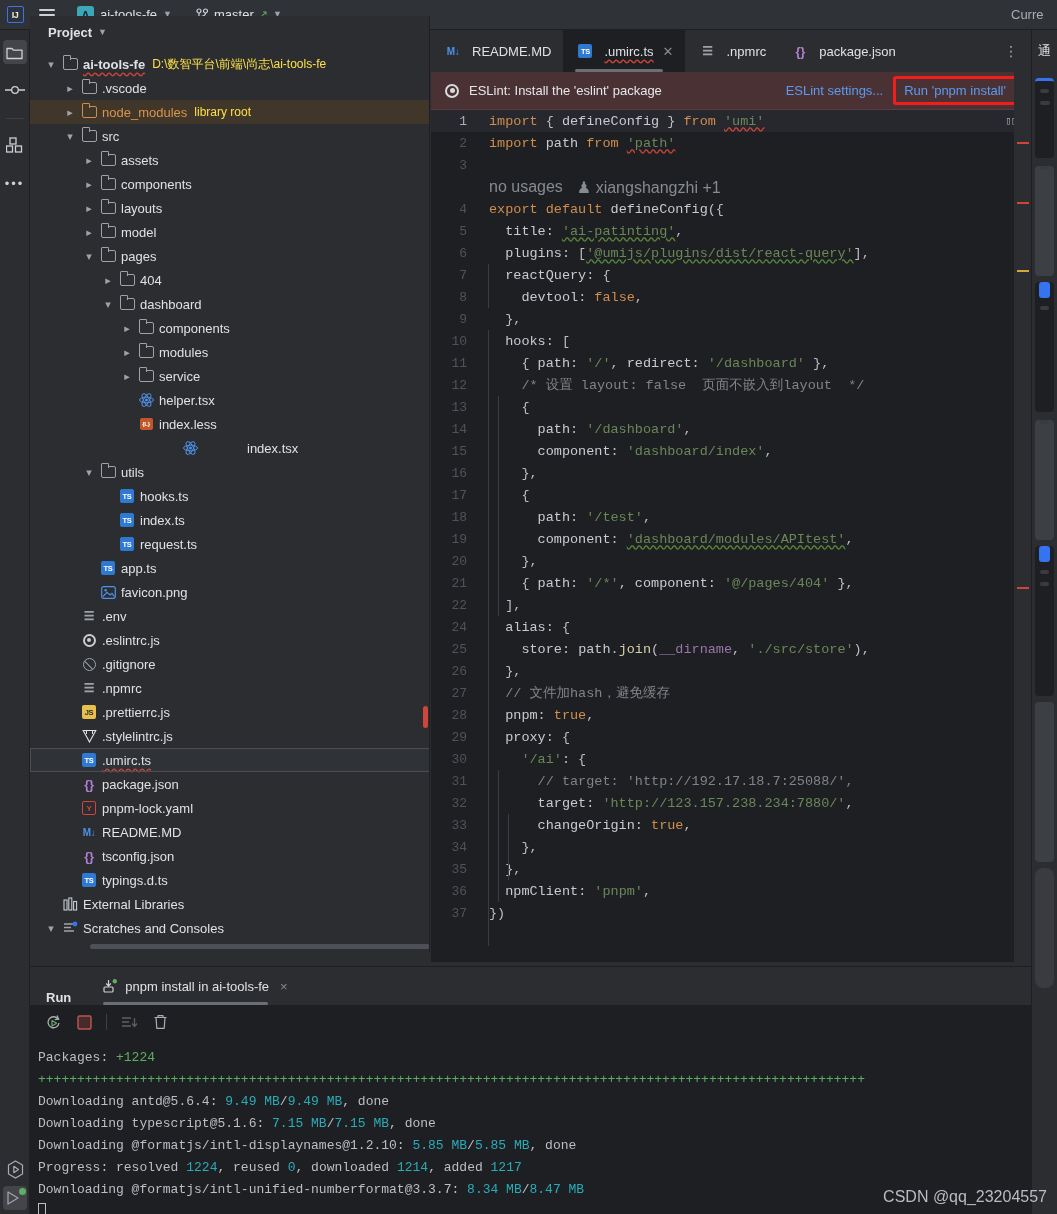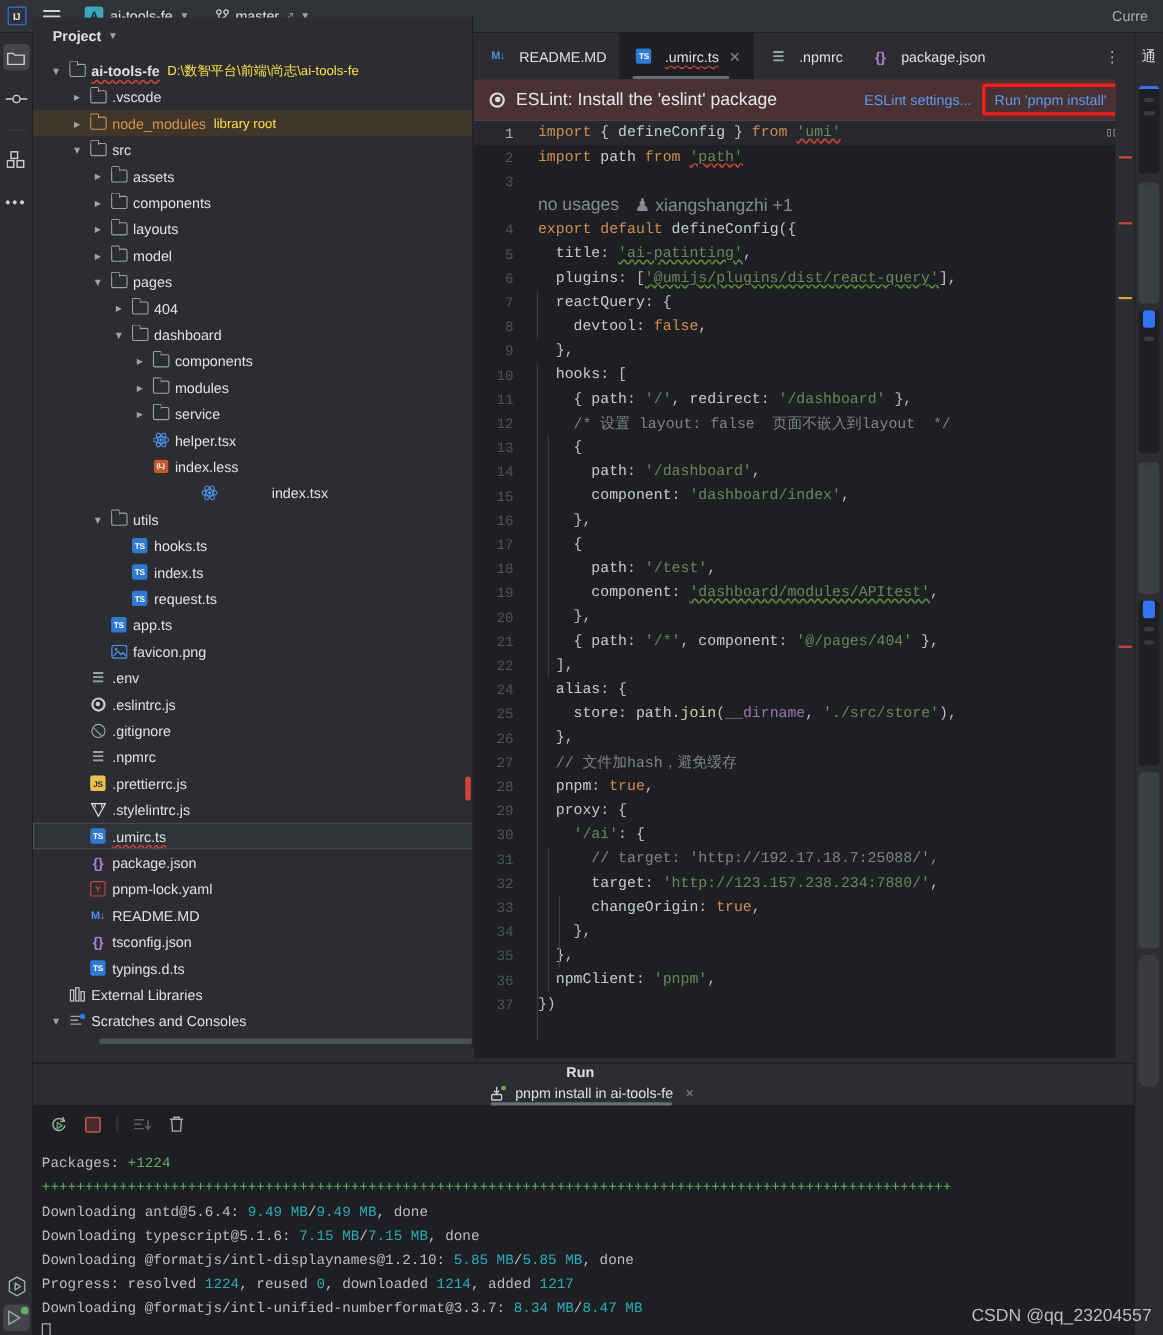--- a/index.html
+++ b/index.html
@@ -129,21 +129,21 @@
     display:flex;align-items:center;height:42px;}
   .tab-label.wavy{text-decoration:underline;text-decoration-color:#d0453b;
     text-decoration-style:wavy;text-underline-offset:3px;}
 
   
   .notif{height:38px;background:#4a3234;display:flex;align-items:center;padding:0 14px;
     gap:10px;position:relative;border-bottom:1px solid #5a3c3e;}
   .notif-icon{width:14px;height:14px;border-radius:50%;border:2px solid #d8dade;position:relative;}
   .notif-icon:after{content:"";position:absolute;left:2.5px;top:2.5px;width:5px;height:5px;
     border-radius:50%;background:#d8dade;}
-  .notif-text{font-size:16px;color:#e4e6ea;}
+  .notif-text{font-size:13px;color:#e4e6ea;}
   .notif-actions{margin-left:auto;display:flex;align-items:center;gap:10px;}
   .notif-link{font-size:13px;color:#5a9bf0;}
   .notif-run{font-size:13px;color:#5a9bf0;padding:4px 8px;border:3px solid #f21d1d;
     border-radius:3px;}
 
   
   .codepane{position:relative;height:856px;background:#1e1f22;overflow:hidden;
     font-family:"Liberation Mono", monospace;font-size:13.5px;}
   .cline{height:22px;display:flex;align-items:center;white-space:pre;}
   .cline.cur{background:#26282e;}
@@ -182,21 +182,21 @@
   .rp-card.hi{border-top:3px solid #3574f0;}
   .rp-line{height:4px;background:#393b40;margin:8px 5px;border-radius:2px;}
   .rp-btn{height:16px;background:#3574f0;border-radius:3px;margin:6px 4px;}
 
   
   .err-strip{position:absolute;left:1014px;top:72px;width:17px;height:894px;background:#2b2d30;}
 
   
   .runpanel{position:absolute;left:30px;top:966px;width:1001px;height:248px;background:#1e1f22;
     border-top:1px solid #1e1f22;}
-  .run-head{height:38px;background:#2b2d30;display:flex;align-items:center;padding-left:16px;gap:0;flex-direction:column;}
+  .run-head{height:38px;background:#2b2d30;display:flex;align-items:flex-end;padding-left:16px;gap:0;}
   .run-title{font-size:13px;color:#dfe1e5;font-weight:bold;margin-right:22px;}
   .run-tab{display:flex;align-items:center;gap:7px;height:38px;padding:0 10px;position:relative;
     font-size:13px;color:#dfe1e5;}
   .run-tab:after{content:"";position:absolute;left:10px;right:30px;bottom:0;height:3px;
     background:#6a6e75;border-radius:2px;}
   .run-tab-x{color:#868a91;font-size:13px;margin-left:4px;}
   .run-toolbar{height:34px;background:#1e1f22;display:flex;align-items:center;gap:5px;
     padding-left:10px;}
   .rt-btn{width:26px;height:26px;display:flex;align-items:center;justify-content:center;
     color:#a9aeb6;border-radius:4px;}

